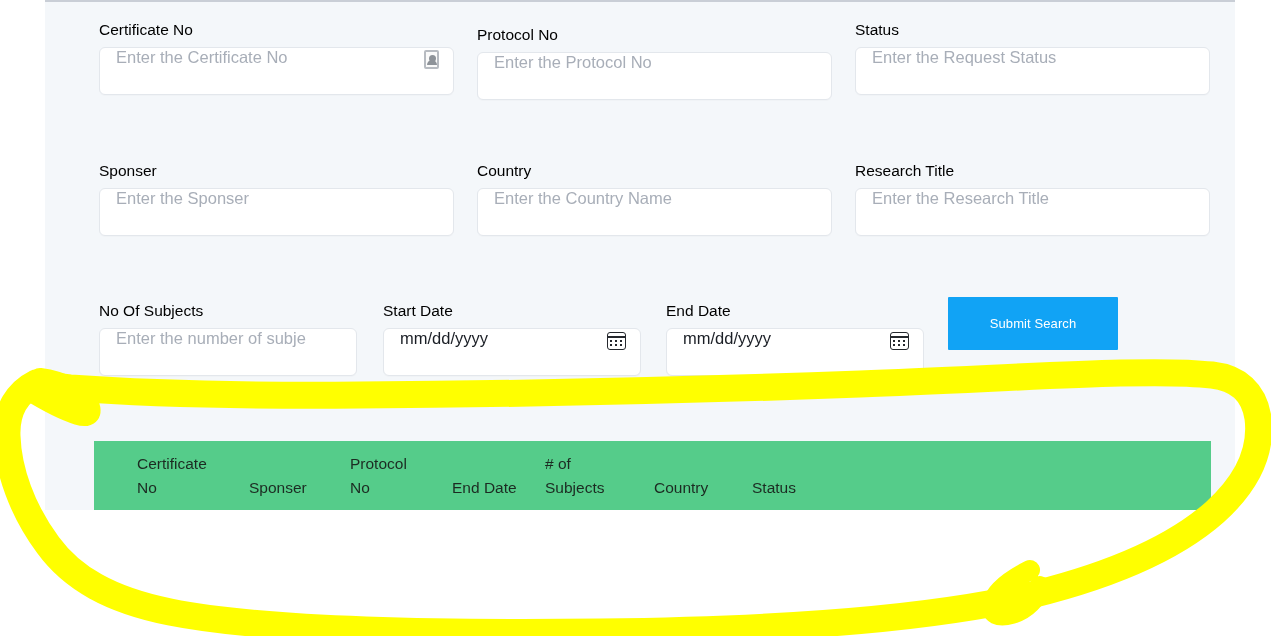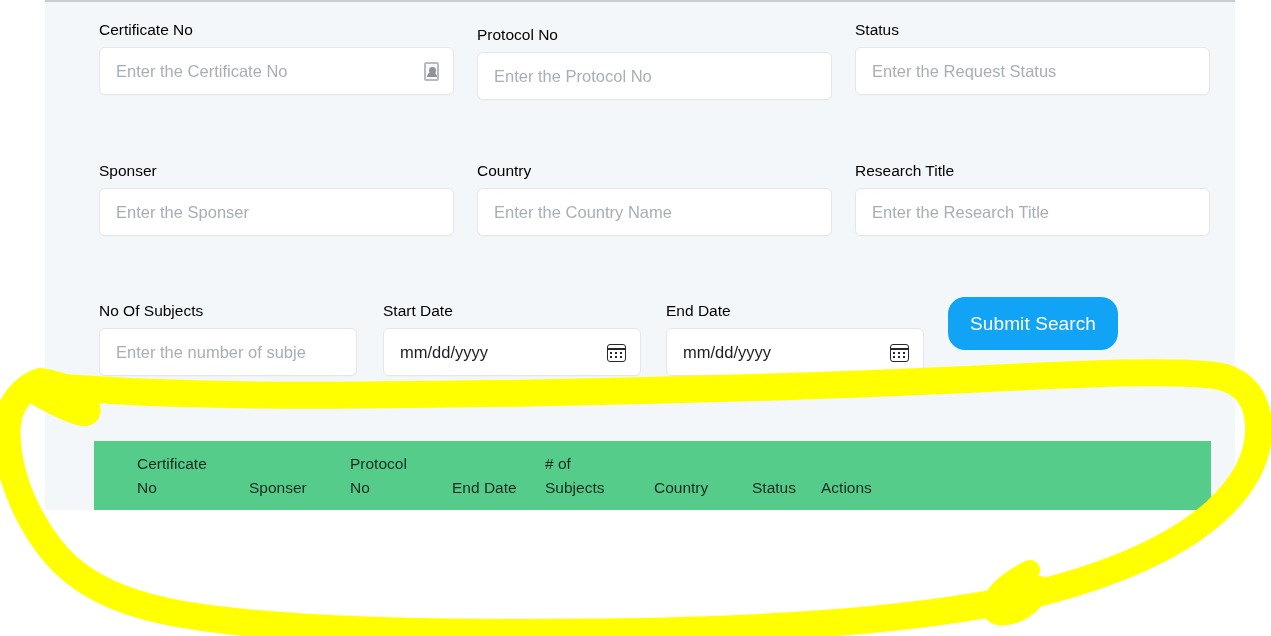--- a/index.html
+++ b/index.html
@@ -38,21 +38,20 @@
     margin-bottom: 8px;
     white-space: nowrap;
   }
   .field-input {
     position: relative;
     background: #ffffff;
     border: 1px solid #e3e7ec;
     border-radius: 6px;
     height: 48px;
     display: flex;
-    align-items: center;
     padding: 0 12px 0 16px;
     box-shadow: 0 1px 1px rgba(16,24,40,0.02);
   }
   .field-input .ph {
     font-size: 16.5px;
     color: #a8aeb8;
     white-space: nowrap;
     overflow: hidden;
     flex: 1;
   }
@@ -122,22 +121,22 @@
     display: block;
     width: 2px; height: 2px;
     background: #25282d;
   }
 
   .submit-btn {
     position: absolute;
     background: #11a3f5;
     color: #ffffff;
     border: none;
-    border-radius: 17px;
-    font-size: 19px;
+    border-radius: 1px;
+    font-size: 13px;
     font-family: "Liberation Sans", sans-serif;
     cursor: pointer;
     letter-spacing: 0.1px;
   }
 
   
   .results-table {
     position: absolute;
     left: 94px;
     top: 441px;
@@ -286,24 +285,20 @@
         <span># of</span>
         <span>Subjects</span>
       </div>
       <div class="th" style="width:98px;">
         <span>&nbsp;</span>
         <span>Country</span>
       </div>
       <div class="th" style="width:69px;">
         <span>&nbsp;</span>
         <span>Status</span>
-      </div>
-      <div class="th" style="width:120px;">
-        <span>&nbsp;</span>
-        <span>Actions</span>
       </div>
     </div>
   </div>
 
   <svg class="annotation" viewBox="0 0 1271 636">
     <path d="M 36 383
              C 18 392, 6 410, 7 436
              C 8 470, 22 510, 48 545
              C 72 578, 110 600, 170 612
              C 260 630, 420 634, 600 632

